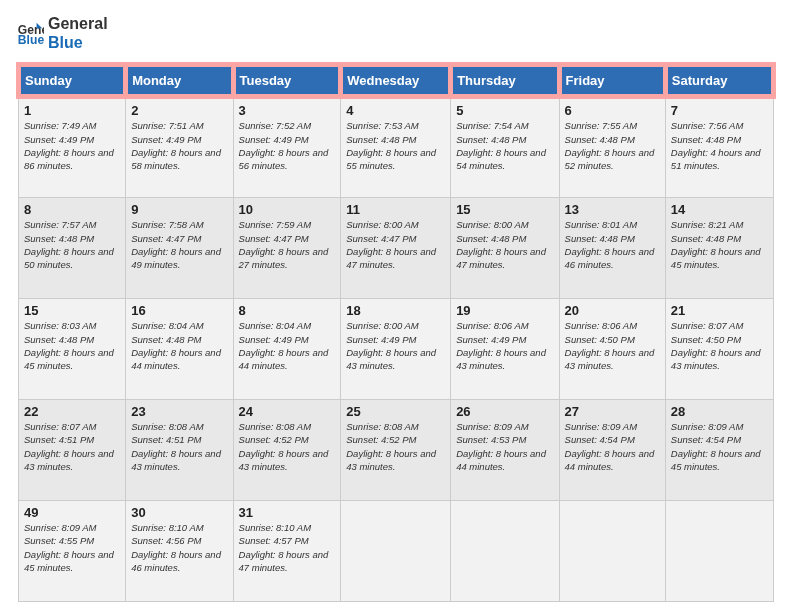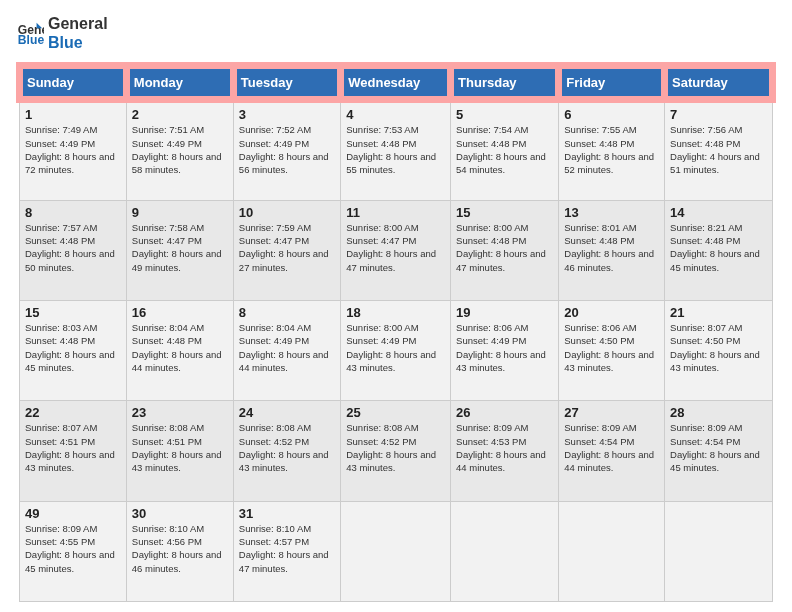--- a/index.html
+++ b/index.html
@@ -49,21 +49,21 @@
       border-collapse: collapse;
       flex: 1;
     }
     .calendar-table thead tr th {
       background-color: #2e6db4;
       color: #fff;
       font-size: 13px;
       font-weight: bold;
       padding: 6px 4px;
       text-align: left;
-      border: 7px solid #fca5a5;
+      border: 5px solid #fca5a5;
     }
     .calendar-table tbody tr {
       background-color: #f2f2f2;
     }
     .calendar-table tbody tr:nth-child(even) {
       background-color: #e8e8e8;
     }
     .calendar-table tbody tr td {
       border: 1px solid #ccc;
       vertical-align: top;
@@ -75,20 +75,21 @@
     }
     .day-num {
       font-size: 13px;
       font-weight: bold;
       color: #222;
       display: block;
       margin-bottom: 1px;
     }
     .day-info {
       line-height: 1.4;
+      font-style: italic;
     }
     .empty-cell {
       background: #f2f2f2;
     }
   </style>
 </head>
 <body>
 
 <div class="page">
   <div class="header">
@@ -121,21 +122,21 @@
           <th>Saturday</th>
         </tr>
     </thead>
     <tbody id="calendar-body">
     <tr>
           <td>
         <span class="day-num">1</span>
         <div class="day-info">
           <span>Sunrise: 7:49 AM</span><br>
           <span>Sunset: 4:49 PM</span><br>
-          <span>Daylight: 8 hours and 72 minutes.</span>
+          <span>Daylight: 8 hours and 86 minutes.</span>
         </div>
       </td>
           <td>
         <span class="day-num">2</span>
         <div class="day-info">
           <span>Sunrise: 7:51 AM</span><br>
           <span>Sunset: 4:49 PM</span><br>
           <span>Daylight: 8 hours and 58 minutes.</span>
         </div>
       </td>

